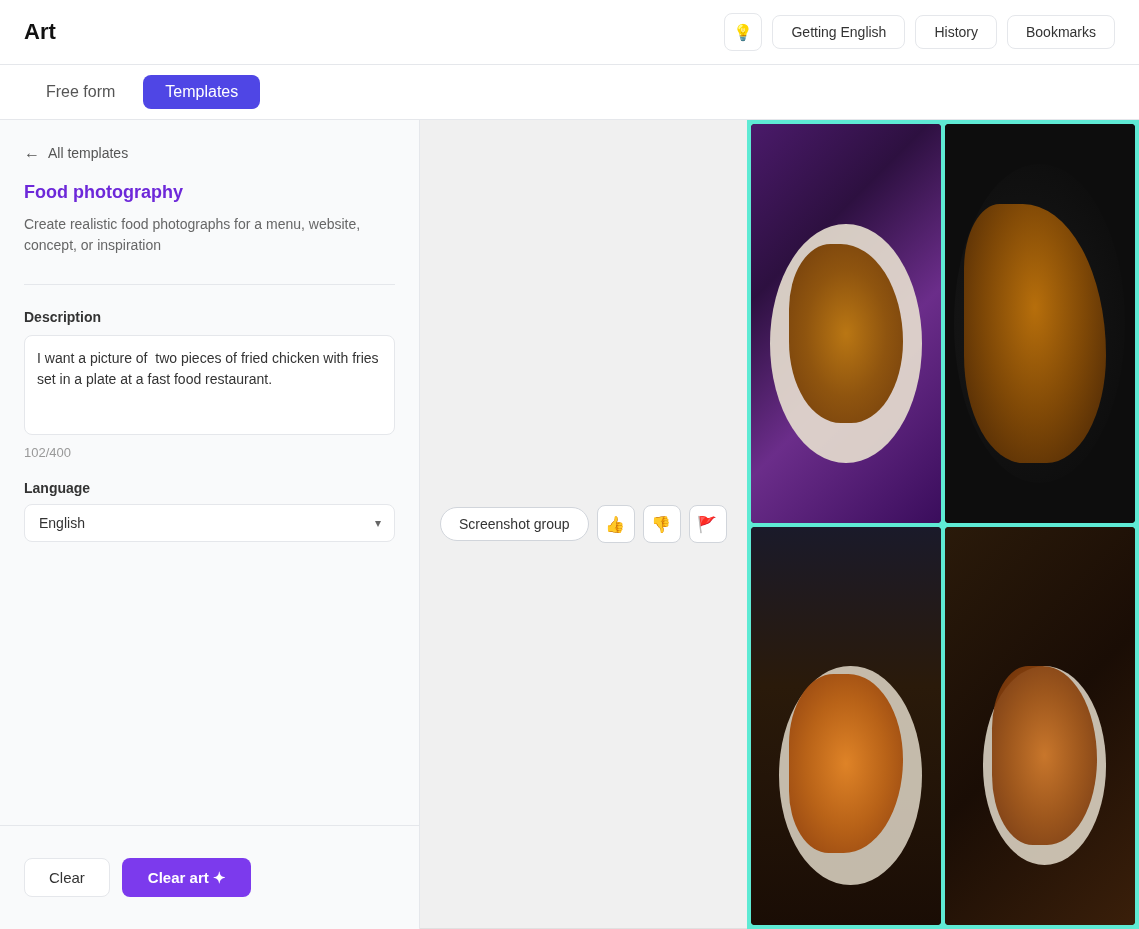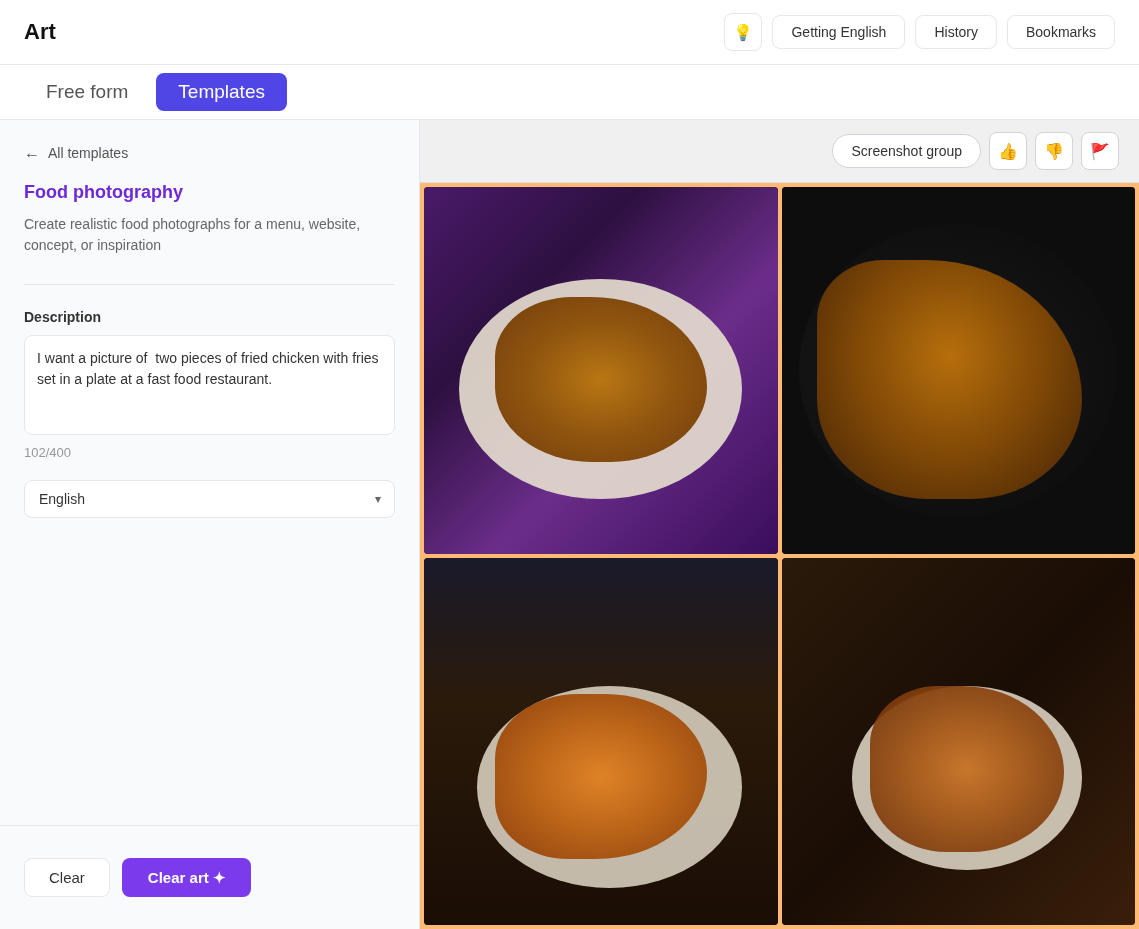--- a/index.html
+++ b/index.html
@@ -53,21 +53,21 @@
       display: flex;
       align-items: center;
       padding: 0 24px;
       height: 55px;
       border-bottom: 1px solid #e5e7eb;
       gap: 6px;
     }
     .tab-btn {
       padding: 8px 22px;
       border-radius: 8px;
-      font-size: 19px;
+      font-size: 16px;
       font-weight: 500;
       cursor: pointer;
       border: none;
       background: transparent;
       color: #555;
     }
     .tab-btn.active {
       background: #4f46e5;
       color: #fff;
     }
@@ -211,22 +211,22 @@
       cursor: pointer;
       display: flex;
       align-items: center;
       gap: 8px;
     }
 
     
     .content-area {
       flex: 1;
       display: flex;
-      flex-direction: column;
-      background: #fdba74;
+      flex-direction: row;
+      background: #5eead4;
       overflow: hidden;
     }
     .content-header {
       display: flex;
       align-items: center;
       justify-content: flex-end;
       padding: 12px 20px;
       gap: 8px;
       background: #f0f0f0;
       border-bottom: 1px solid #e0e0e0;
@@ -430,20 +430,21 @@
       <div class="back-link">
         <span class="back-arrow">←</span>
         <span>All templates</span>
       </div>
       <div class="sidebar-title">Food photography</div>
       <div class="sidebar-subtitle">Create realistic food photographs for a menu, website, concept, or inspiration</div>
       <div class="divider"></div>
       <div class="field-label">Description</div>
       <textarea class="description-textarea" style="">I want a picture of  two pieces of fried chicken with fries set in a plate at a fast food restaurant.</textarea>
       <div class="char-count">102/400</div>
+      <div class="lang-label">Language</div>
       <div class="select-wrapper">
         <select class="lang-select">
           <option>English</option>
           <option>Spanish</option>
           <option>French</option>
           <option>German</option>
           <option>Italian</option>
           <option>Japanese</option>
           <option>Chinese</option>
         </select>

